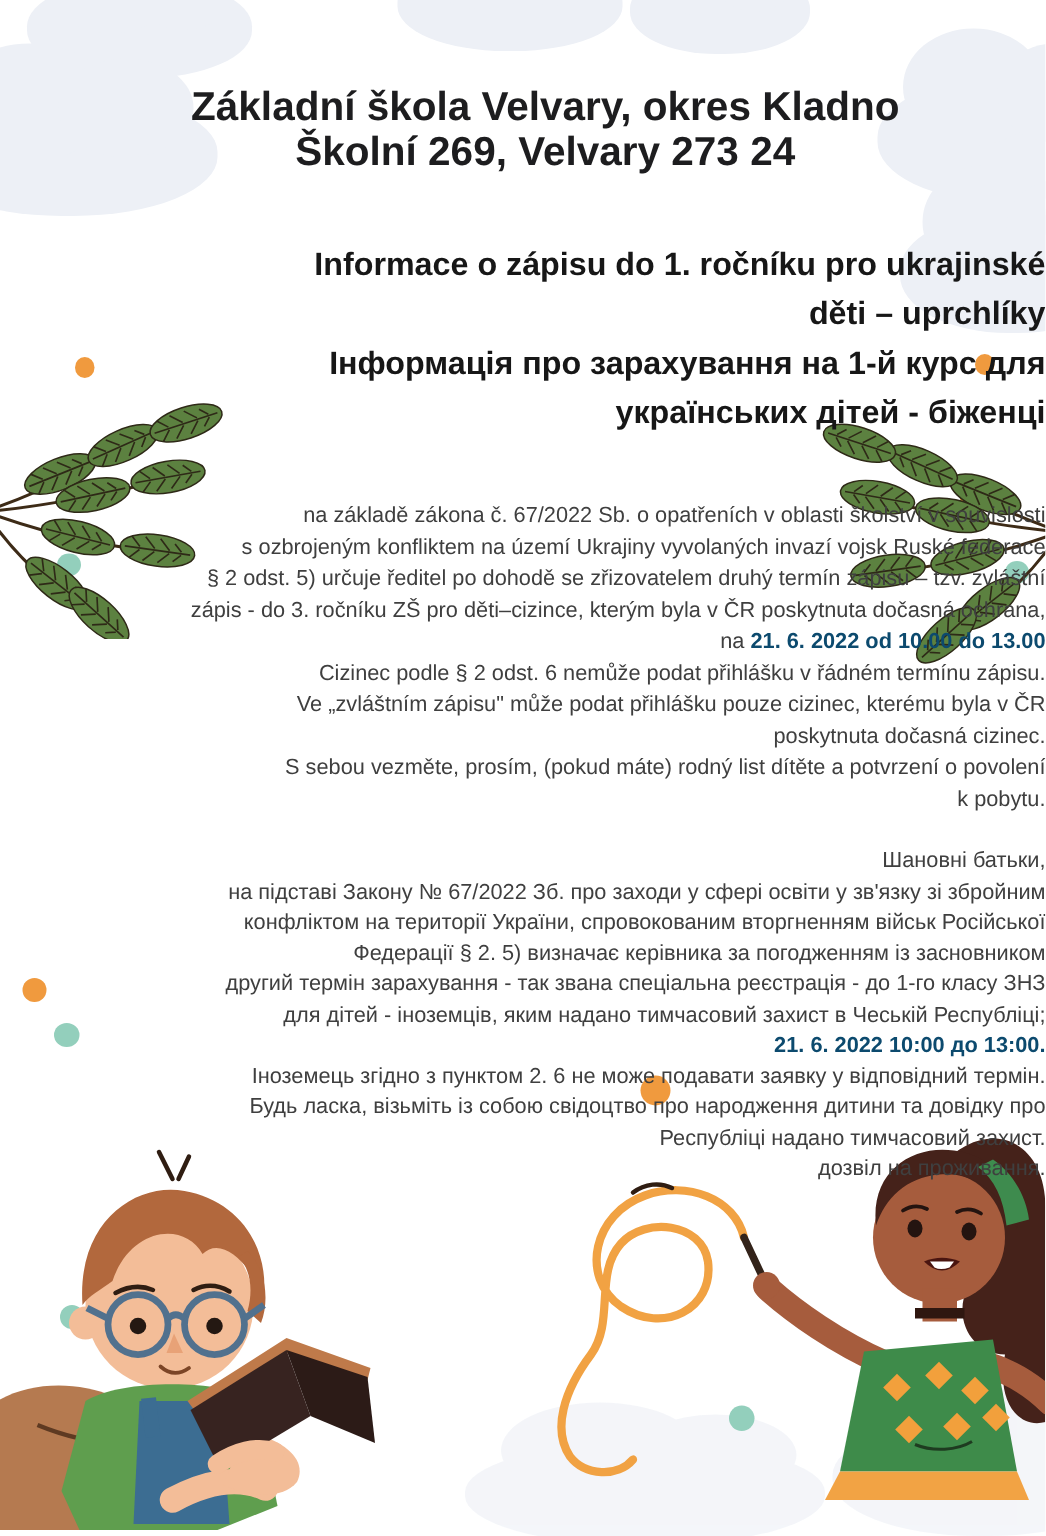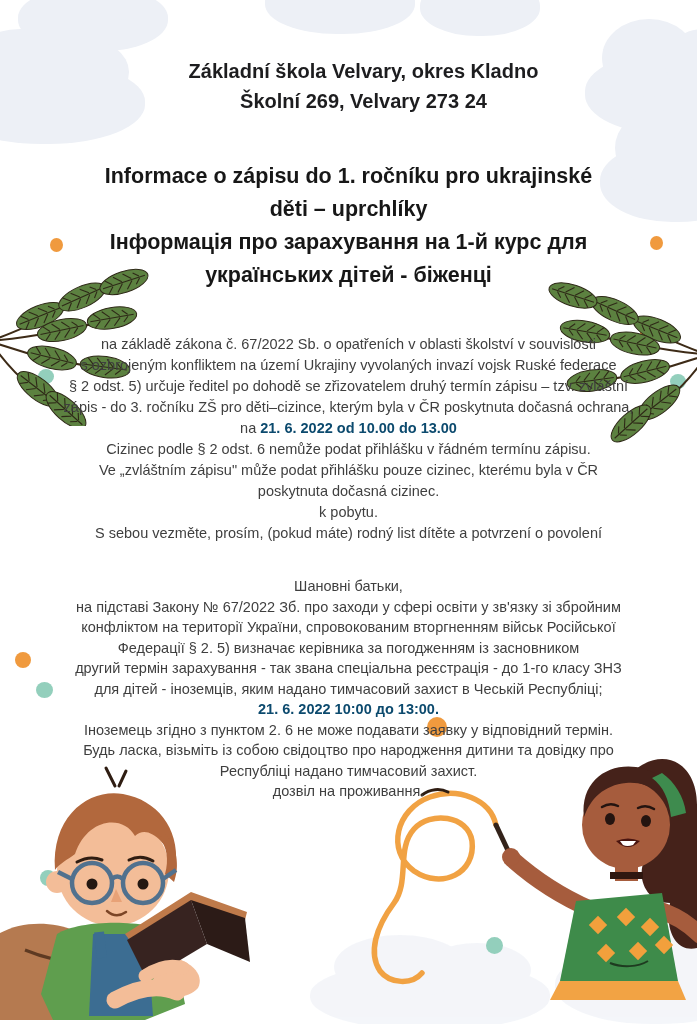--- a/index.html
+++ b/index.html
@@ -15,27 +15,27 @@
 
   
   .dot{position:absolute;border-radius:50%;z-index:1;}
   .dot.orange{background:#f09a3e;}
   .dot.teal{background:#93cfbc;}
 
   .deco{position:absolute;z-index:2;}
 
   
   .header{position:absolute;top:56px;left:0;right:0;text-align:center;font-weight:bold;
-          font-size:20px;line-height:30px;color:#1d1d1f;z-index:5;padding-left:30px;}
+          font-size:27px;line-height:30px;color:#1d1d1f;z-index:5;padding-left:30px;}
   .title{position:absolute;top:160px;left:0;right:0;font-weight:bold;font-size:21.5px;
          line-height:33px;color:#171717;z-index:5;}
   .bodytext{position:absolute;left:0;right:0;font-size:14.5px;color:#3f3f3f;z-index:5;}
   .body-cz{top:334px;line-height:21px;}
-  .body-ua{top:576px;line-height:20.5px;}
-  .tline{display:flex;justify-content:center;white-space:nowrap;}
+  .body-ua{top:564px;line-height:20.5px;}
+  .tline{display:flex;justify-content:flex-end;white-space:nowrap;}
   .tline span{white-space:pre;}
   .tline span.b{font-weight:bold;color:#0c4a6e;}
   .title .tline{font-weight:bold;}
 
   svg{display:block;}
 </style>
 </head>
 <body>
 
 <div class="page">
@@ -209,25 +209,25 @@
       <div class="tline">
         <span>Cizinec podle § 2 odst. 6 nemůže podat přihlášku v řádném termínu zápisu.</span>
       </div>
       <div class="tline">
         <span>Ve „zvláštním zápisu" může podat přihlášku pouze cizinec, kterému byla v ČR</span>
       </div>
       <div class="tline">
         <span>poskytnuta dočasná cizinec.</span>
       </div>
       <div class="tline">
+        <span>S sebou vezměte, prosím, (pokud máte) rodný list dítěte a potvrzení o povolení</span>
+      </div>
+      <div class="tline">
         <span>k pobytu.</span>
       </div>
-      <div class="tline">
-        <span>S sebou vezměte, prosím, (pokud máte) rodný list dítěte a potvrzení o povolení</span>
-      </div>
     </div>
 
   <div class="bodytext body-ua">
       <div class="tline">
         <span>Шановні батьки,</span>
       </div>
       <div class="tline">
         <span>на підставі Закону № 67/2022 Зб. про заходи у сфері освіти у зв'язку зі збройним</span>
       </div>
       <div class="tline">

